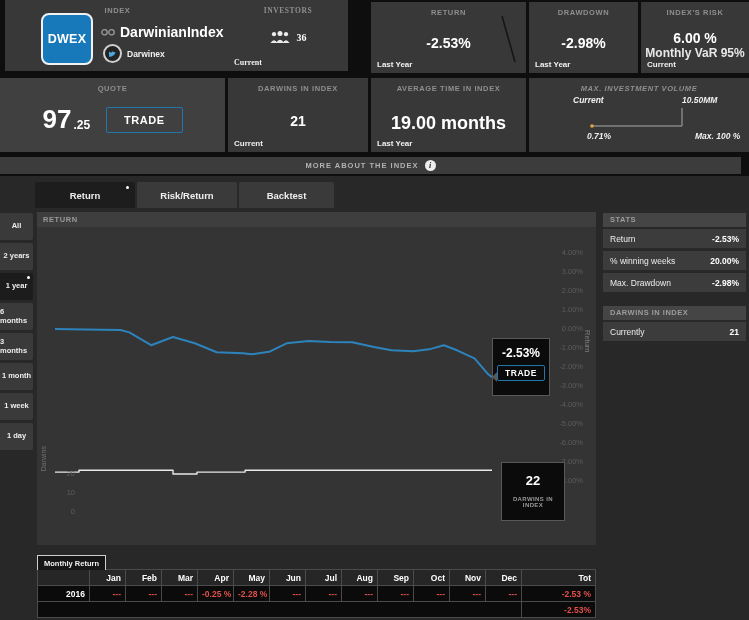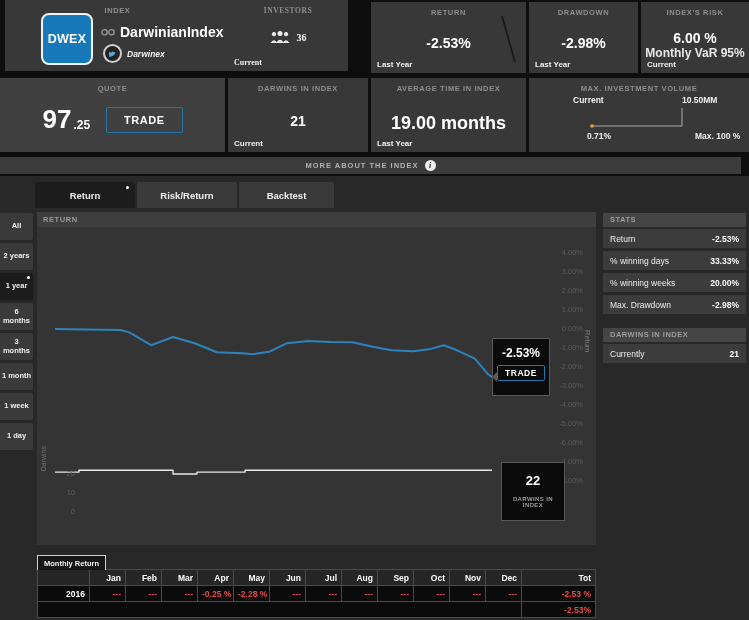--- a/index.html
+++ b/index.html
@@ -14,21 +14,21 @@
              font-size:14px;font-weight:bold;color:#fff;}
   .kpi-footer{position:absolute;bottom:4px;left:6px;font-size:8px;font-weight:bold;color:#f0f0f0;}
   .kpi-sub{position:absolute;top:62%;left:0;right:0;text-align:center;
            font-size:12px;font-weight:bold;color:#e8e8e8;}
   
   .logo{position:absolute;left:36px;top:13px;width:48px;height:48px;border-radius:8px;
         border:2px solid #f2f2f2;background:#1779ba;display:flex;align-items:center;
         justify-content:center;font-size:12.5px;font-weight:bold;color:#fff;letter-spacing:.3px;}
   .idx-name-row{position:absolute;left:96px;top:24px;display:flex;align-items:center;gap:5px;}
   .idx-name{font-size:14px;font-weight:bold;color:#fff;}
-  .idx-provider-row{position:absolute;left:98px;top:44px;display:flex;align-items:center;gap:5px;font-style:italic;}
+  .idx-provider-row{position:absolute;left:98px;top:44px;display:flex;align-items:center;gap:5px;}
   .bird-circle{width:15px;height:15px;border-radius:50%;border:2px solid #cfcfcf;
                display:flex;align-items:center;justify-content:center;background:#222;}
   .idx-provider{font-size:8.5px;font-weight:bold;color:#f0f0f0;}
   
   .inv-row{position:absolute;top:44%;left:0;right:0;display:flex;align-items:center;
            justify-content:center;gap:7px;}
   .inv-val{font-size:10px;font-weight:bold;color:#fff;}
   
   .quote{background:#404040;}
   .quote-row{position:absolute;top:26px;left:0;right:0;display:flex;align-items:center;justify-content:center;gap:16px;}
@@ -50,21 +50,21 @@
   .main-bg{position:absolute;left:0;top:176px;width:749px;height:444px;background:#282828;}
   
   .tab{position:absolute;top:182px;height:26px;background:#3a3a3a;border-radius:2px 2px 0 0;
        display:flex;align-items:center;justify-content:center;font-size:9.5px;font-weight:bold;
        color:#eee;cursor:pointer;}
   .tab.active{background:#1d1d1d;}
   .dot{position:absolute;top:4px;right:6px;width:3px;height:3px;border-radius:50%;background:#fff;}
   
   .range{position:absolute;left:0;width:33px;height:27px;background:#3a3a3a;border-radius:0 2px 2px 0;
          display:flex;align-items:center;justify-content:center;font-size:7.5px;font-weight:bold;
-         color:#eee;cursor:pointer;text-align:center;line-height:1.1;}
+         color:#eee;cursor:pointer;text-align:left;line-height:1.1;}
   .range.active{background:#1c1c1c;}
   .range .dot{top:3px;right:3px;}
   
   .chart-panel{position:absolute;left:37px;top:212px;width:559px;height:333px;background:#343434;}
   .chart-header{position:absolute;left:0;top:0;right:0;height:15px;background:#3e3e3e;
                 font-size:7.5px;font-weight:bold;letter-spacing:.6px;color:#9a9a9a;
                 line-height:15px;padding-left:6px;}
   .plot{position:absolute;left:0;top:0;width:559px;height:333px;pointer-events:none;}
   .ticks{position:absolute;top:0;height:100%;}
   .ticks span{position:absolute;right:0;font-size:7.5px;color:#5d5d5d;}
@@ -187,21 +187,21 @@
     <div class="kpi-value">21</div>
     <div class="kpi-footer">Current</div>
   </div>
 
   <div class="kpi" style="left:371px;top:78px;width:155px;height:74px;">
     <div class="kpi-title">AVERAGE TIME IN INDEX</div>
     <div class="kpi-value" style="font-size:18px;">19.00 months</div>
     <div class="kpi-footer">Last Year</div>
   </div>
 
-  <div class="kpi" style="left:529px;top:78px;width:220px;height:74px;">
+  <div class="kpi" style="left:529px;top:78px;width:220px;height:74px;font-style:italic;">
     <div class="kpi-title">MAX. INVESTMENT VOLUME</div>
     <span class="mv-lbl" style="left:44px;top:17px;">Current</span>
     <span class="mv-lbl" style="left:153px;top:17px;">10.50MM</span>
     <span class="mv-lbl" style="left:58px;top:53px;">0.71%</span>
     <span class="mv-lbl" style="left:166px;top:53px;">Max. 100 %</span>
     <svg style="position:absolute;left:0;top:0;" width="220" height="74" viewBox="0 0 220 74">
       <polyline points="63,48 153,48 153,30" fill="none" stroke="#aaaaaa" stroke-width="1"></polyline>
       <circle cx="63" cy="48" r="1.8" fill="#e8a33d"></circle>
     </svg>
   </div>
@@ -291,24 +291,20 @@
     </div>
   </div>
 
   <div class="side-col">
     <div class="side-header">STATS</div>
     <div class="side-row">
       <span class="lbl">Return</span>
       <span class="val">-2.53%</span>
     </div>
     <div class="side-row">
-      <span class="lbl">% winning days</span>
-      <span class="val">33.33%</span>
-    </div>
-    <div class="side-row">
       <span class="lbl">% winning weeks</span>
       <span class="val">20.00%</span>
     </div>
     <div class="side-row">
       <span class="lbl">Max. Drawdown</span>
       <span class="val">-2.98%</span>
     </div>
     <div class="side-gap"></div>
     <div class="side-header">DARWINS IN INDEX</div>
     <div class="side-row">

